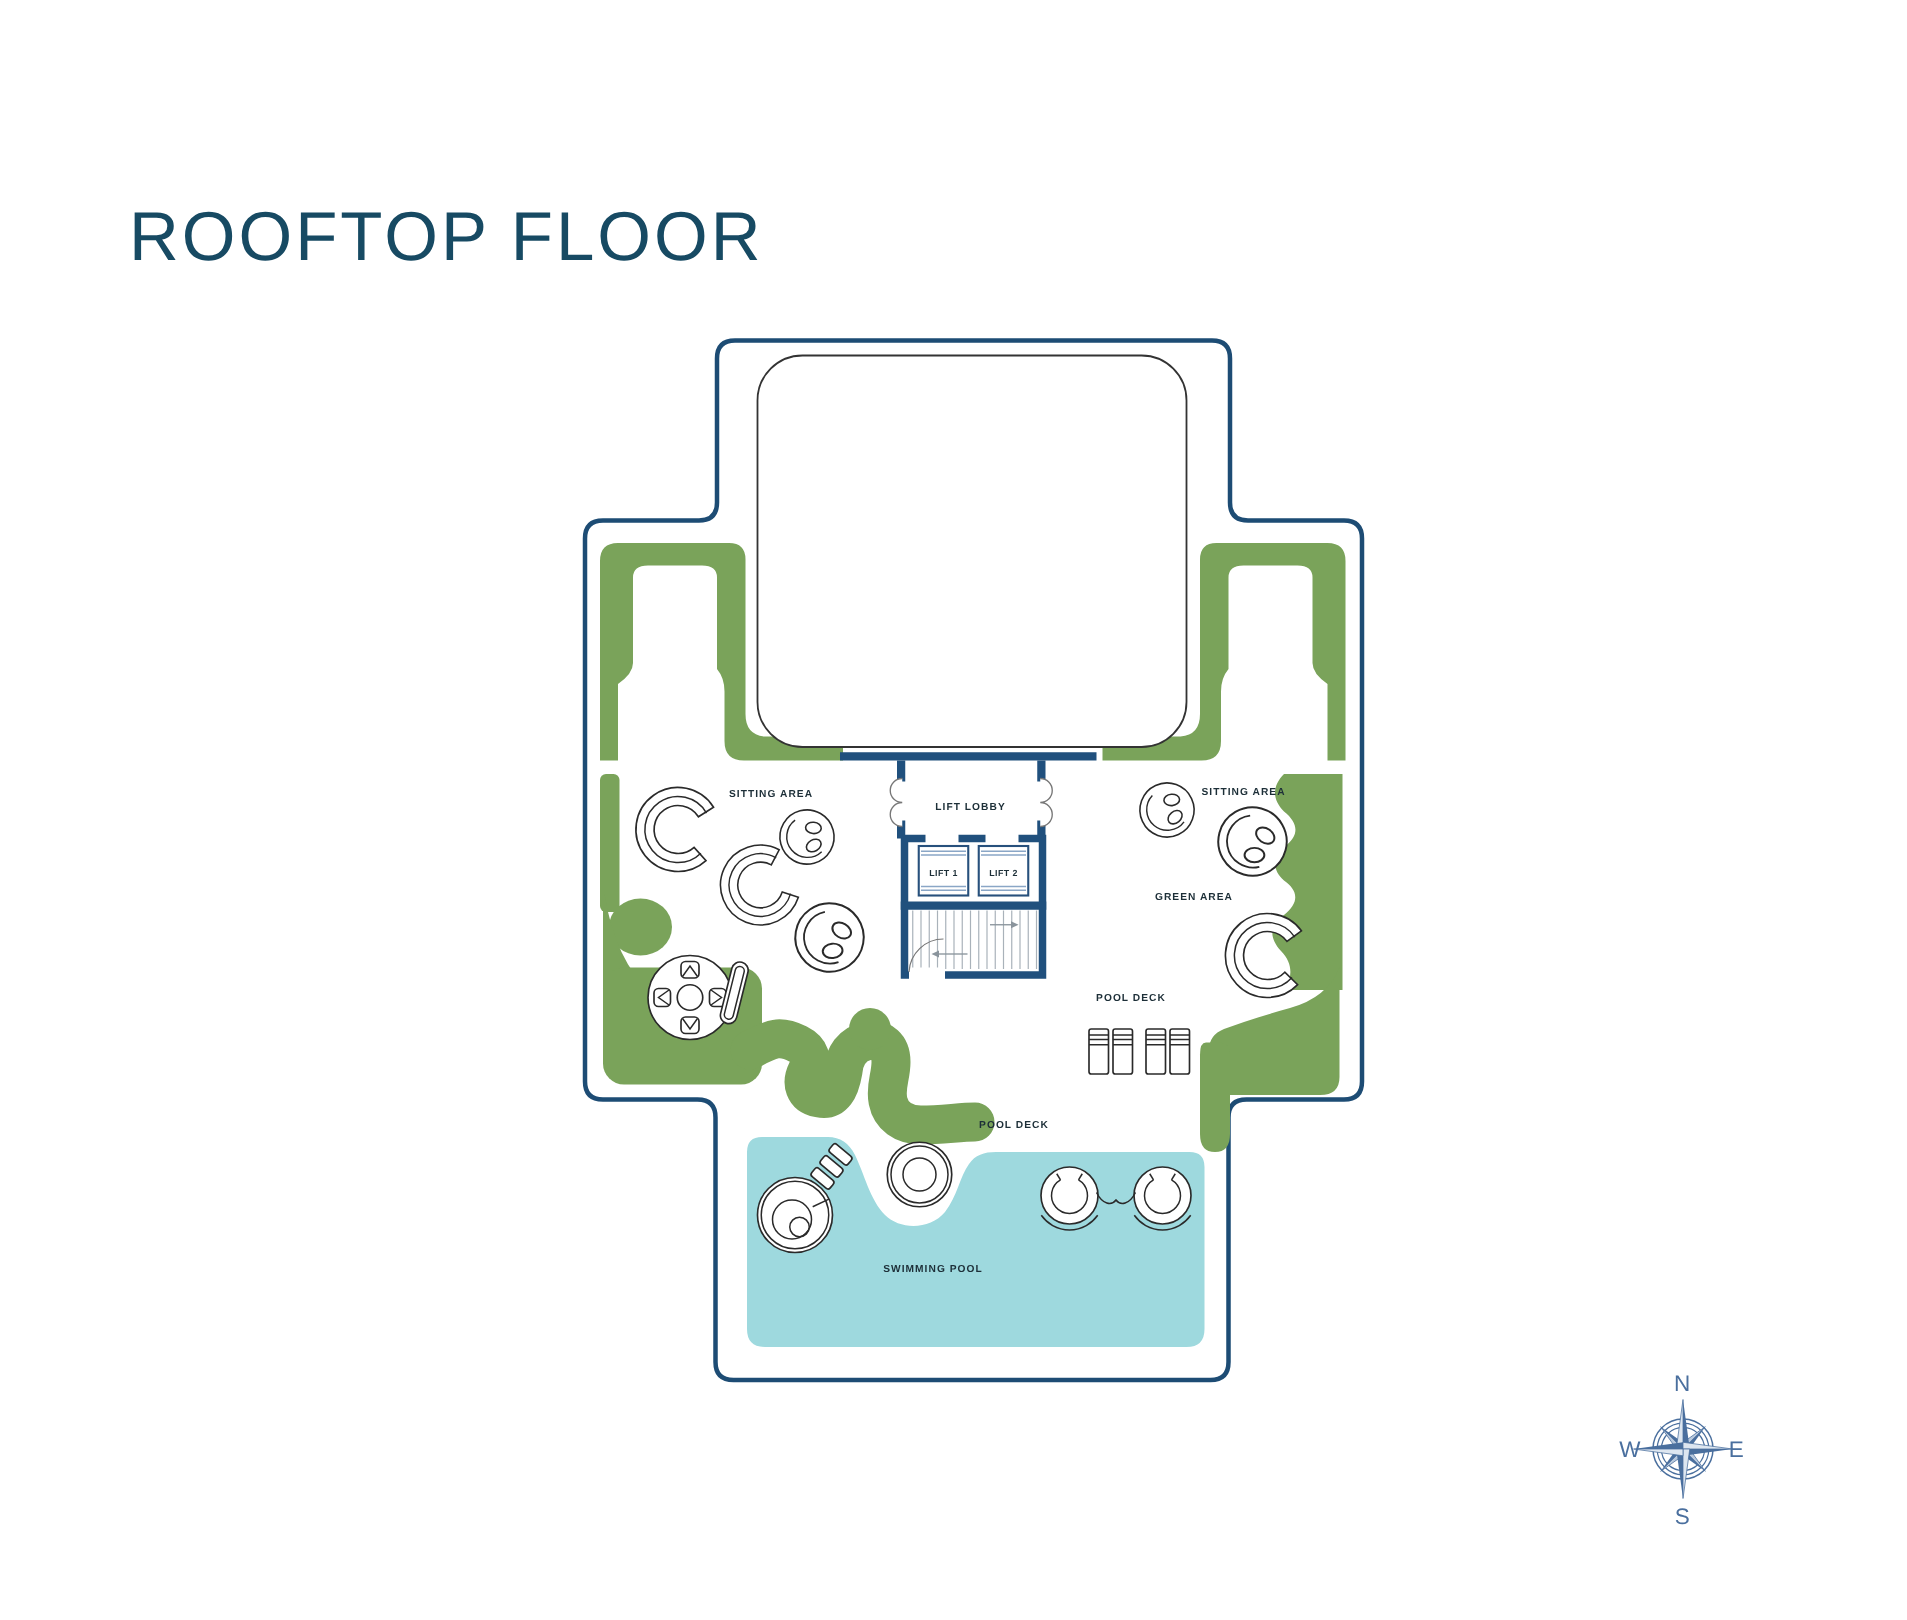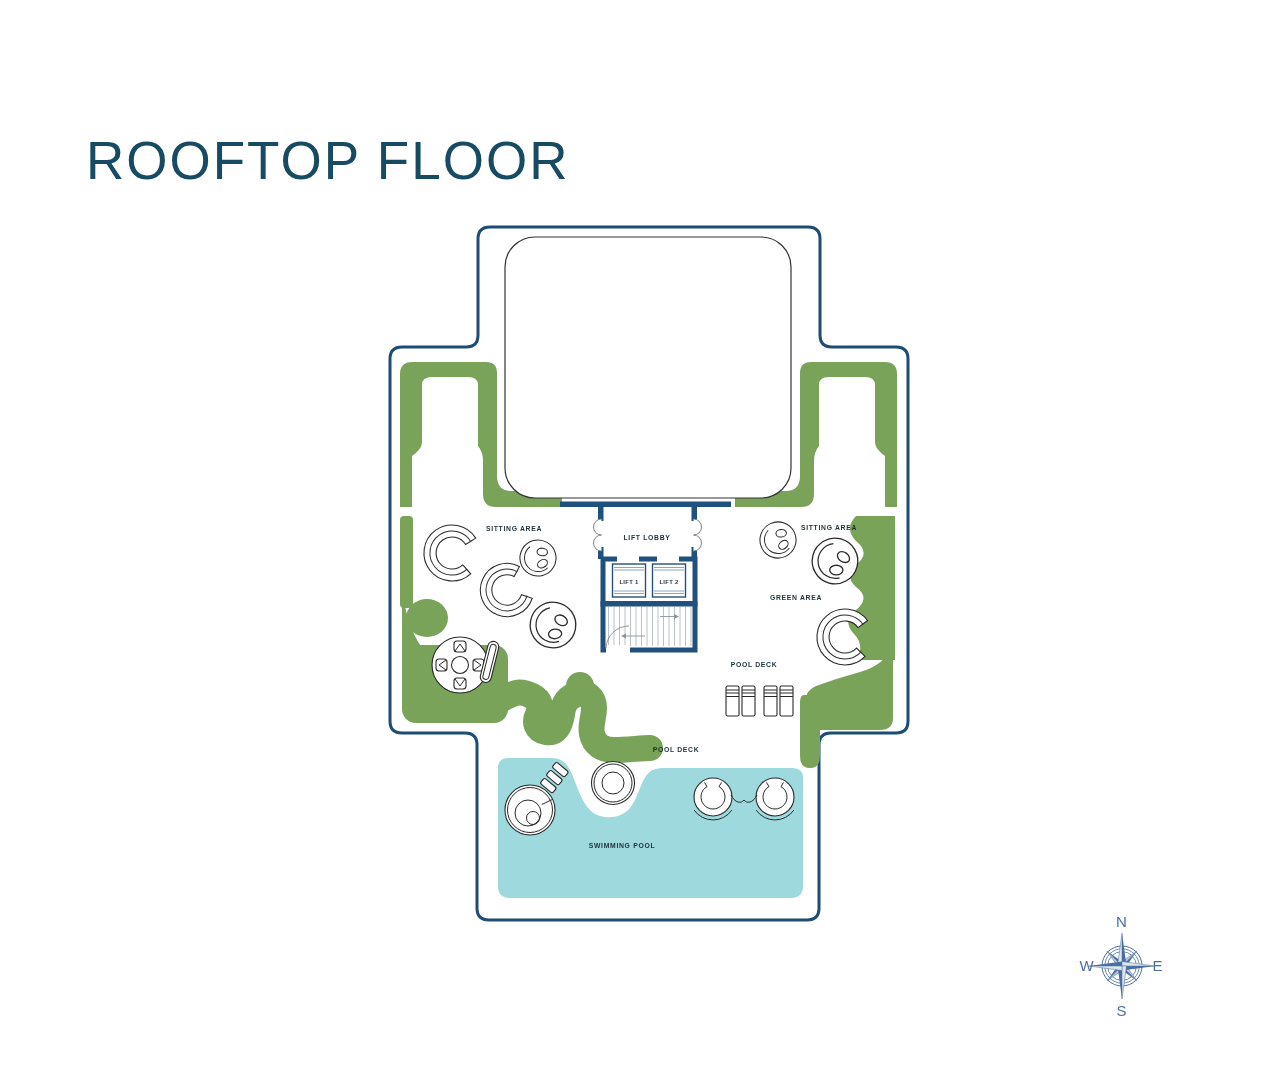--- a/index.html
+++ b/index.html
@@ -1,18 +1,18 @@
 <!DOCTYPE html>
 <html><head>
 <meta charset="utf-8">
 <style>
   html,body{margin:0;padding:0;background:#fff;}
   .stage{position:relative;width:1271px;height:1080px;background:#ffffff;overflow:hidden;
          font-family:"Liberation Sans",sans-serif;}
-  .title{position:absolute;left:86px;top:98px;font-size:53px;font-weight:400;
+  .title{position:absolute;left:86px;top:98px;font-size:46px;font-weight:400;
          letter-spacing:2px;color:#174a63;margin-top:32px;}
   svg{position:absolute;left:0;top:0;}
   svg text{font-family:"Liberation Sans",sans-serif;}
   .lbl{font-size:6.8px;font-weight:700;letter-spacing:.7px;fill:#1d2f38;text-anchor:middle;}
   .liftlbl{font-size:5.9px;font-weight:700;letter-spacing:.3px;fill:#1d2f38;text-anchor:middle;}
   .compass-letter{font-size:15px;fill:#4a6f9e;text-anchor:middle;letter-spacing:1px;}
   .furn{fill:#ffffff;stroke:#2a2a2a;stroke-width:1.1;}
   .furnline{fill:none;stroke:#2a2a2a;stroke-width:1;}
   .green{fill:#7aa35a;stroke:none;}
   .wall{fill:#20507d;}

